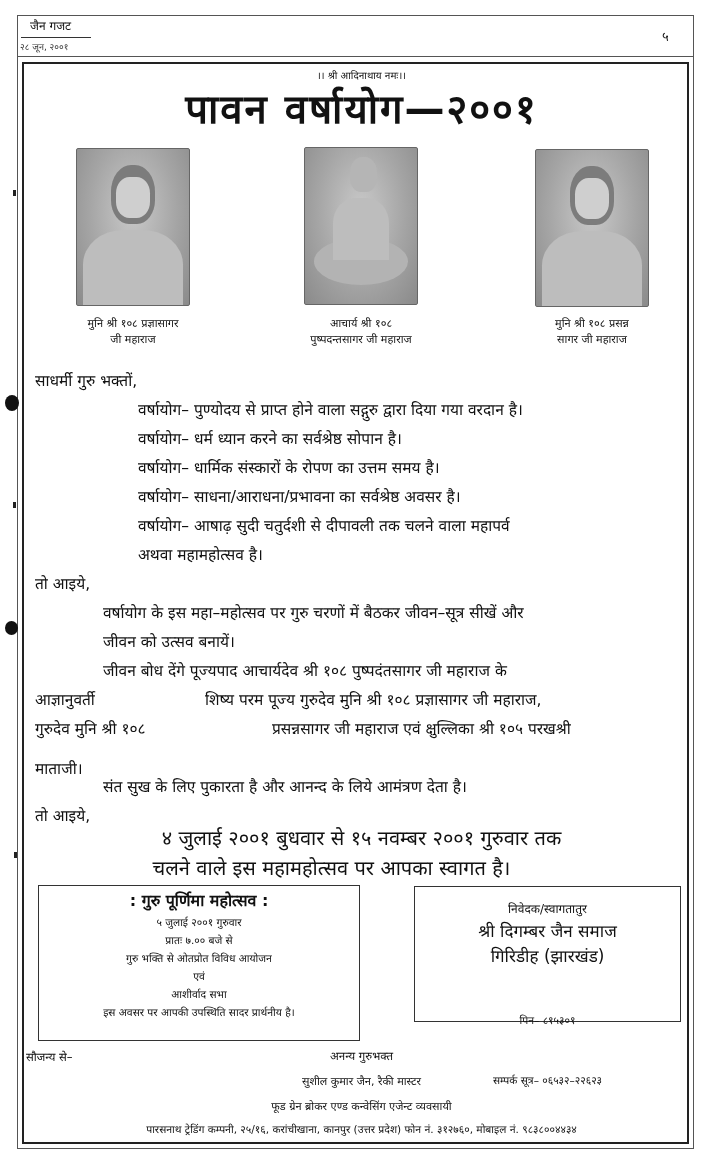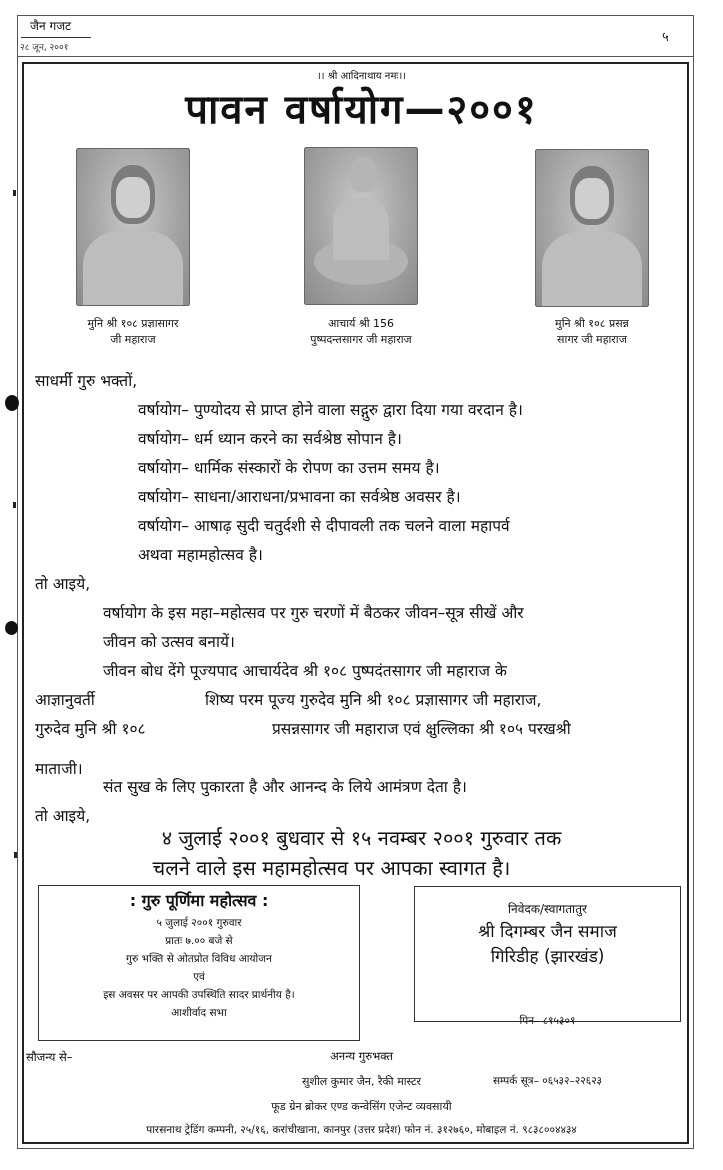--- a/index.html
+++ b/index.html
@@ -118,21 +118,21 @@
   <div>मुनि श्री १०८ प्रज्ञासागर</div>
   <div>जी महाराज</div>
 </div>
 
 <div class="photo" style="left:304px;top:147px;">
   <div class="seated"></div>
   <div class="torso" style="left:25%;width:50%;top:32%;height:40%;"></div>
   <div class="head" style="left:40%;width:24%;top:6%;height:22%;background:#b5b5b5;"></div>
 </div>
 <div class="caption" style="left:271px;top:316px;width:180px;">
-  <div>आचार्य श्री 156</div>
+  <div>आचार्य श्री १०८</div>
   <div>पुष्पदन्तसागर जी महाराज</div>
 </div>
 
 <div class="photo" style="left:535px;top:149px;">
   <div class="torso"></div>
   <div class="head"></div>
   <div class="face"></div>
 </div>
 <div class="caption" style="left:512px;top:316px;width:160px;">
   <div>मुनि श्री १०८ प्रसन्न</div>
@@ -161,22 +161,22 @@
 
 <div class="date-banner" style="top:823px;box-sizing:border-box;">४ जुलाई २००१ बुधवार से १५ नवम्बर २००१ गुरुवार तक</div>
 <div class="date-banner" style="top:853px;left:-30px;">चलने वाले इस महामहोत्सव पर आपका स्वागत है।</div>
 
 <div class="info-box guru-box">
   <div class="guru-title">: गुरु पूर्णिमा महोत्सव :</div>
   <div class="guru-line">५ जुलाई २००१ गुरुवार</div>
   <div class="guru-line">प्रातः ७.०० बजे से</div>
   <div class="guru-line">गुरु भक्ति से ओतप्रोत विविध आयोजन</div>
   <div class="guru-line">एवं</div>
+  <div class="guru-line">आशीर्वाद सभा</div>
   <div class="guru-line">इस अवसर पर आपकी उपस्थिति सादर प्रार्थनीय है।</div>
-  <div class="guru-line">आशीर्वाद सभा</div>
 </div>
 
 <div class="info-box org-box">
   <div class="org-role">निवेदक/स्वागतातुर</div>
   <div class="org-name">श्री दिगम्बर जैन समाज</div>
   <div class="org-name">गिरिडीह (झारखंड)</div>
   <div class="org-small">पिन– ८१५३०१</div>
   <div class="org-small">सम्पर्क सूत्र– ०६५३२–२२६२३</div>
 </div>
 

